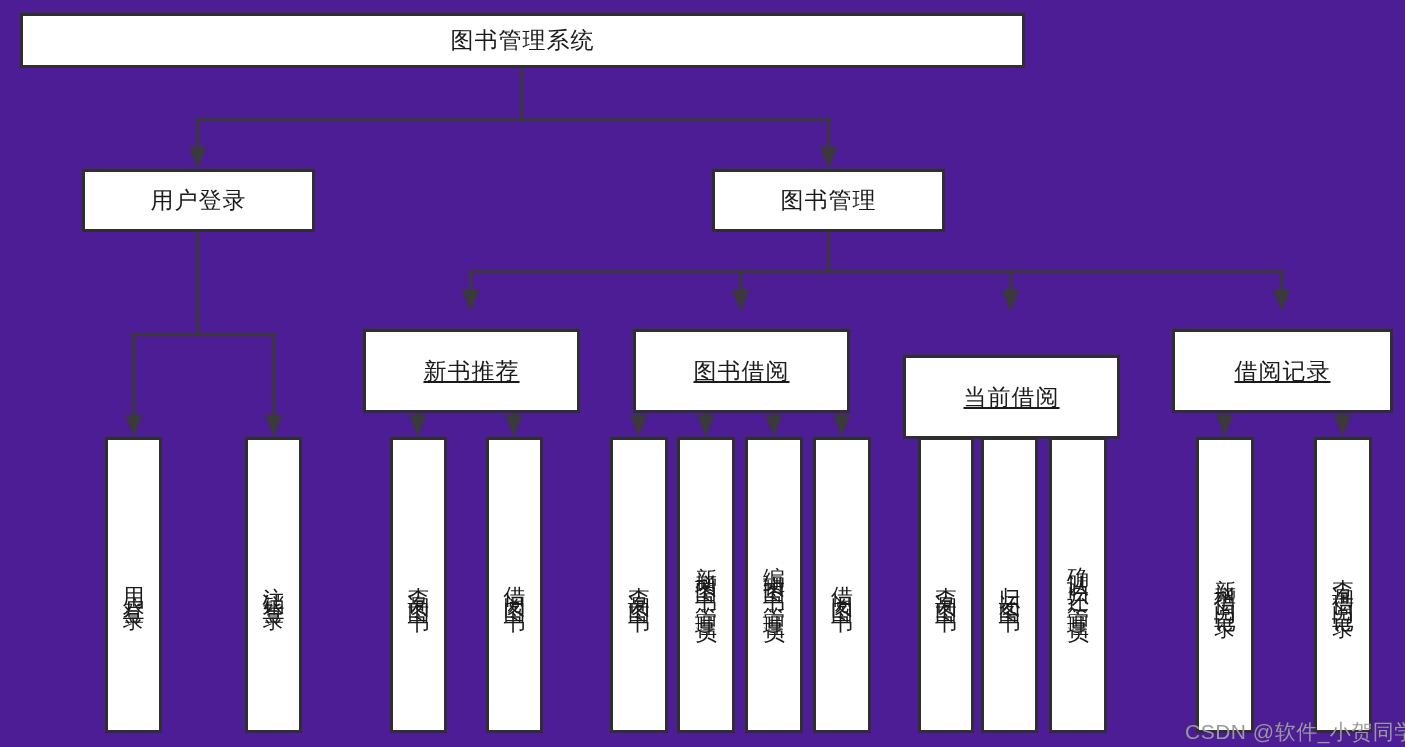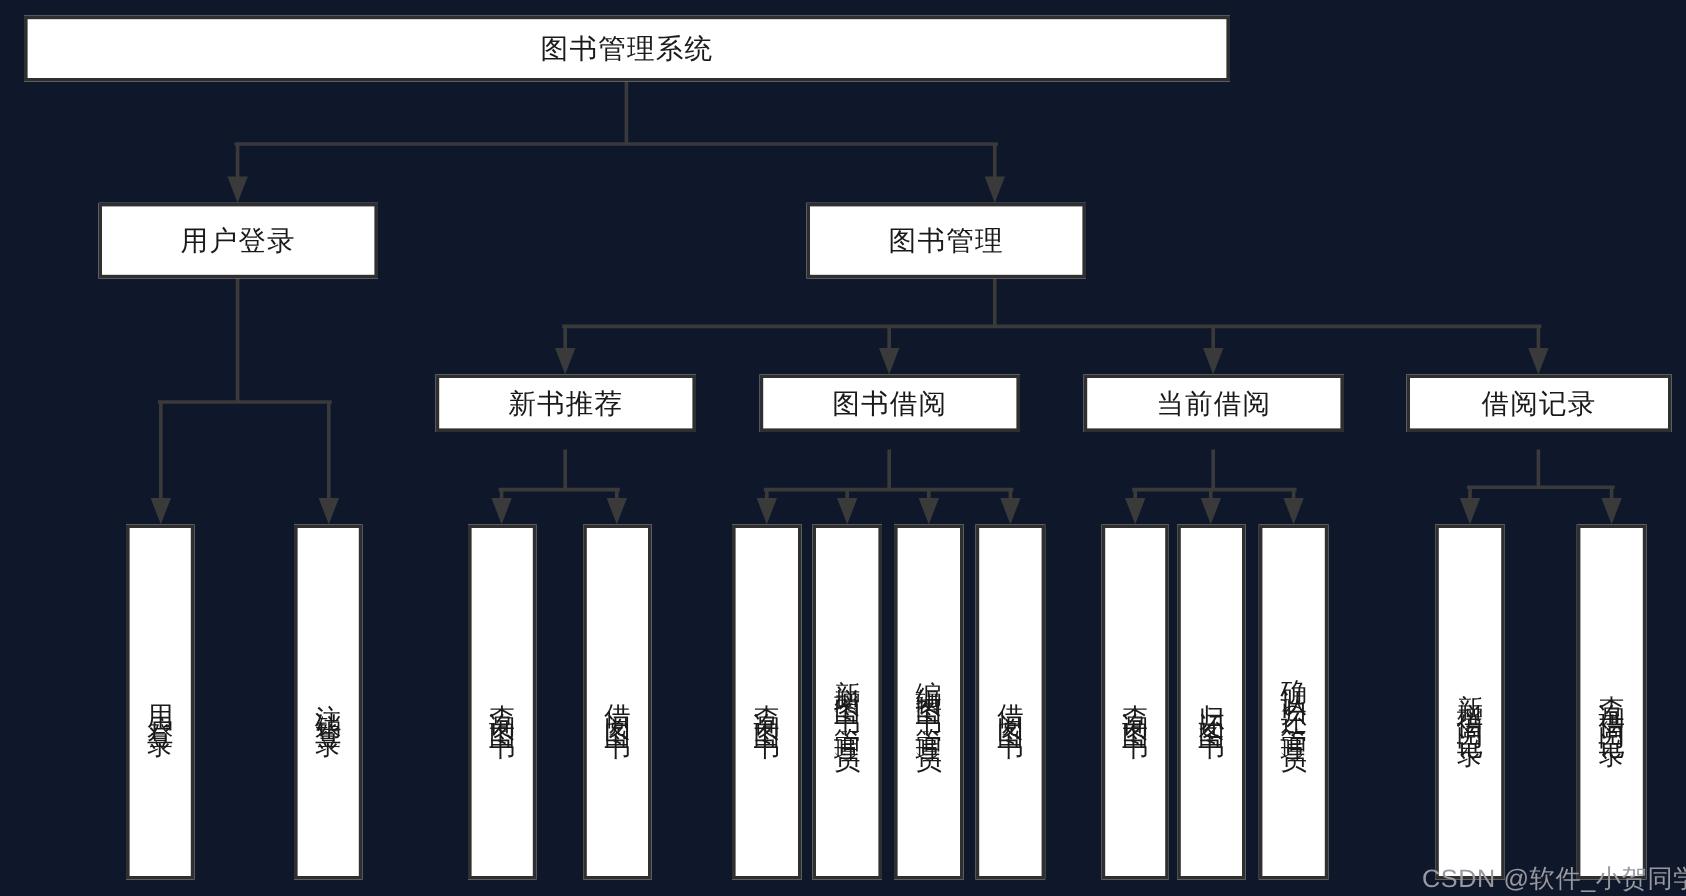--- a/index.html
+++ b/index.html
@@ -7,21 +7,21 @@
     --border: #2f2f2f;
     --text: #1a1a1a;
     --watermark: #98989f;
   }
   * { margin: 0; padding: 0; box-sizing: border-box; }
   html, body { background: #ffffff; }
   .canvas {
     position: relative;
     width: 1405px;
     height: 747px;
-    background: #0f172a;
+    background: #4c1d95;
     font-family: "Liberation Sans", sans-serif;
     color: var(--text);
     overflow: hidden;
   }
   svg.connectors {
     position: absolute;
     left: 0; top: 0;
     width: 1405px; height: 747px;
   }
   .box {
@@ -31,25 +31,25 @@
     display: flex;
     align-items: center;
     justify-content: center;
     font-size: 23px;
     letter-spacing: 1px;
     color: var(--text);
     white-space: nowrap;
   }
   .root  { left: 20px;  top: 13px;  width: 1005px; height: 55px; }
   .lvl2a { left: 82px;  top: 169px; width: 233px;  height: 63px; }
-  .lvl2b { left: 672px; top: 169px; width: 233px;  height: 63px; }
-  .lvl3  { top: 312px; height: 48px; width: 217px; }
+  .lvl2b { left: 712px; top: 169px; width: 233px;  height: 63px; }
+  .lvl3  { top: 329px; height: 84px; width: 217px; text-decoration: underline; }
   .l3-0 { left: 363px; }
   .l3-1 { left: 633px; text-align: right; }
-  .l3-2 { left: 903px; }
+  .l3-2 { left: 903px; margin-top: 26px; }
   .l3-3 { left: 1172px; width: 221px; }
   .vbox {
     position: absolute;
     top: 437px;
     height: 296px;
     width: 57px;
     background: #ffffff;
     border: 3px solid var(--border);
     display: flex;
     align-items: center;

